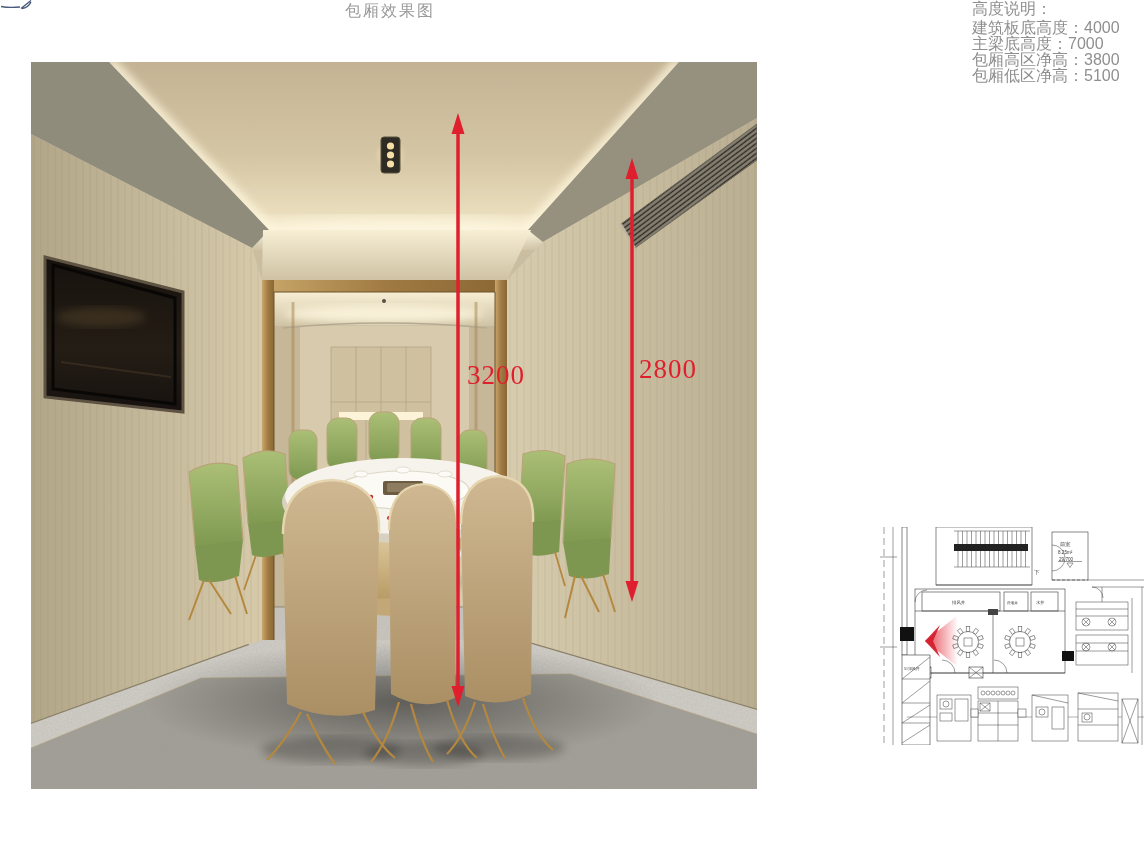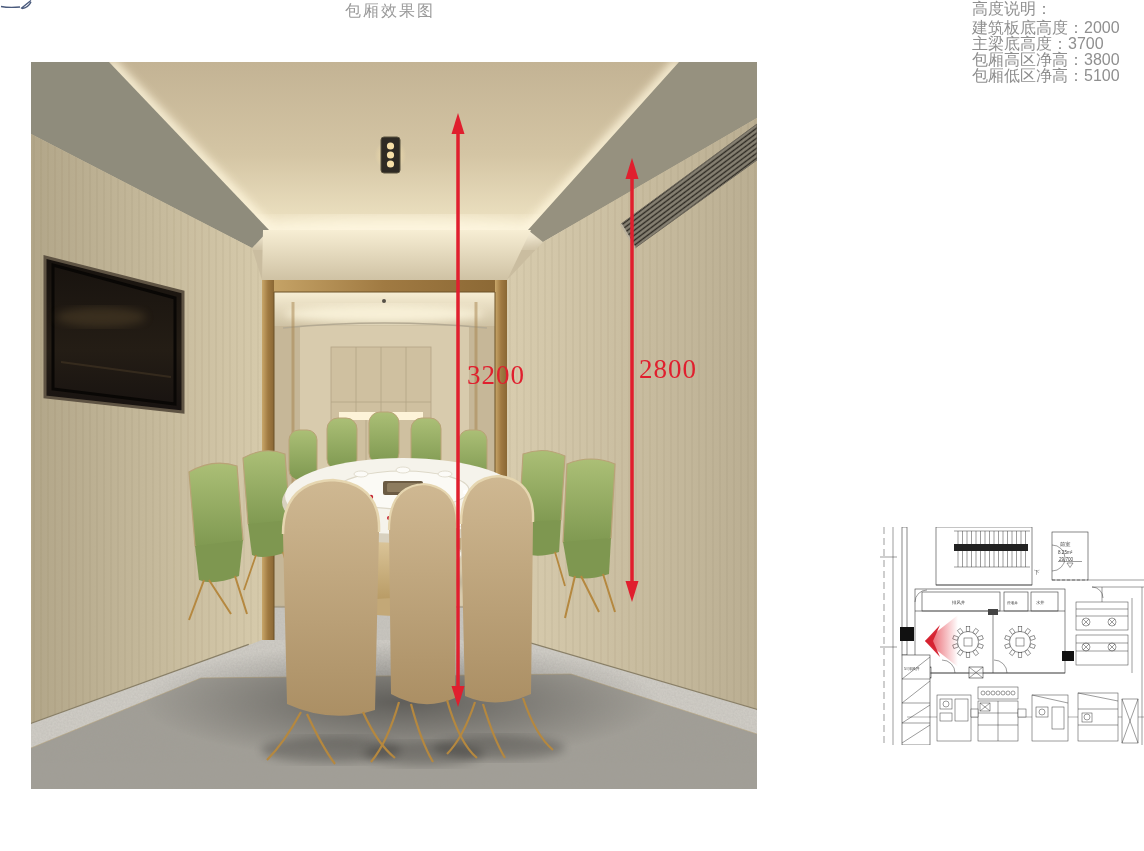--- a/index.html
+++ b/index.html
@@ -23,22 +23,22 @@
 
   <svg class="logo-frag" viewBox="0 0 40 12">
     <path d="M1,6.5 Q9,8 20,7" fill="none" stroke="#4a5a7c" stroke-width="1.4"></path>
     <path d="M21,8.5 L31,0.5 M22,8.5 Q28,8 31,2" fill="none" stroke="#4a5a7c" stroke-width="1.4"></path>
   </svg>
 
   <div class="sheet-title">包厢效果图</div>
 
   <div class="notes">
     <div class="heading">高度说明：</div>
-    <div class="line">建筑板底高度：2000</div>
-    <div class="line">主梁底高度：3700</div>
+    <div class="line">建筑板底高度：4000</div>
+    <div class="line">主梁底高度：7000</div>
     <div class="line">包厢高区净高：3800</div>
     <div class="line">包厢低区净高：5100</div>
   </div>
 
   <div class="render-wrap">
   <svg width="726" height="727" viewBox="0 0 726 727">
     <defs>
       <linearGradient id="ceilWood" x1="0" y1="0" x2="0" y2="1">
         <stop offset="0" stop-color="#c3b394"></stop>
             <stop offset="0.55" stop-color="#d4c5a4"></stop>

